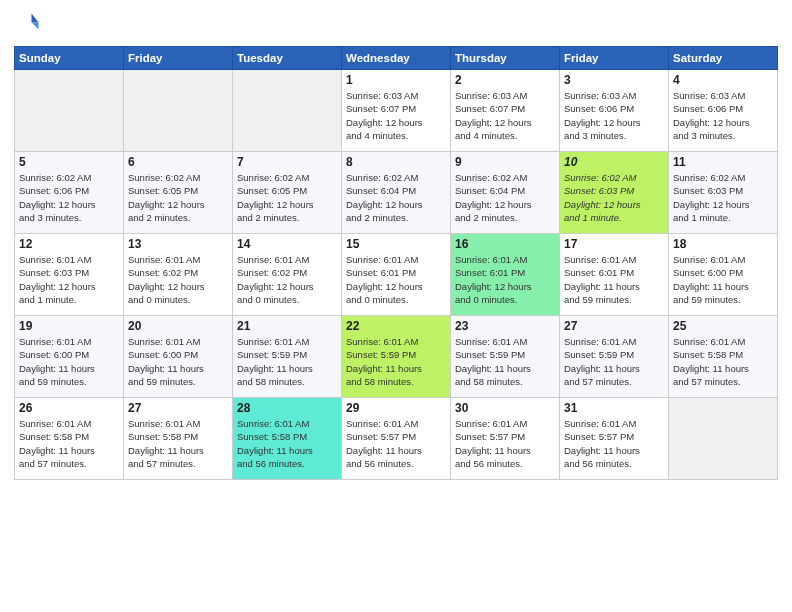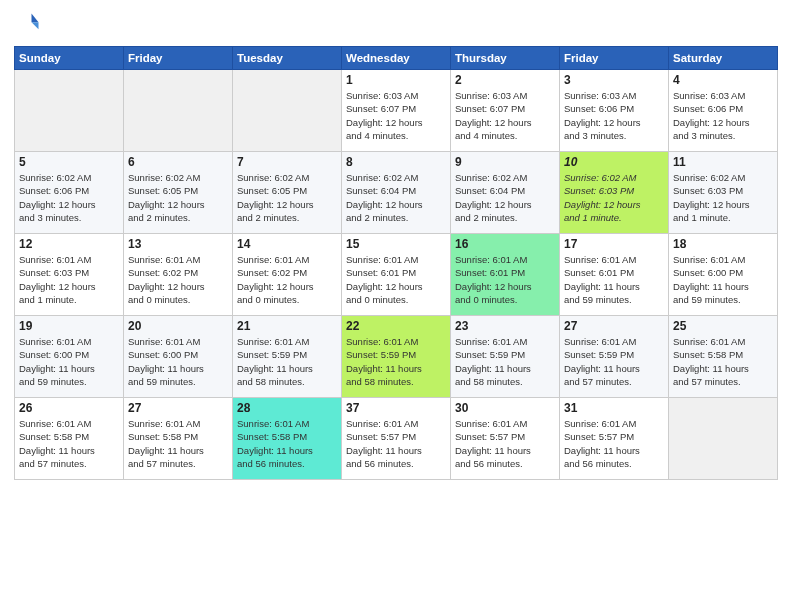--- a/index.html
+++ b/index.html
@@ -327,21 +327,21 @@
 and 57 minutes.</div>
           </td>
           <td style="background: #5eead4;">
             <div class="day-num">28</div>
             <div class="day-info" style="white-space: pre-line;">Sunrise: 6:01 AM
 Sunset: 5:58 PM
 Daylight: 11 hours
 and 56 minutes.</div>
           </td>
           <td style="background: rgb(255, 255, 255);">
-            <div class="day-num">37</div>
+            <div class="day-num">29</div>
             <div class="day-info" style="white-space: pre-line;">Sunrise: 6:01 AM
 Sunset: 5:57 PM
 Daylight: 11 hours
 and 56 minutes.</div>
           </td>
           <td style="background: rgb(255, 255, 255);">
             <div class="day-num">30</div>
             <div class="day-info" style="white-space: pre-line;">Sunrise: 6:01 AM
 Sunset: 5:57 PM
 Daylight: 11 hours

